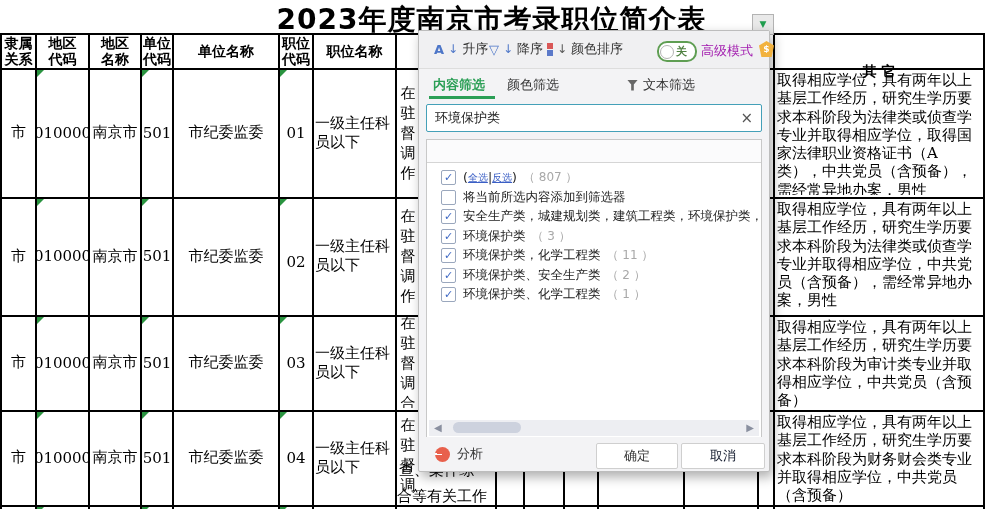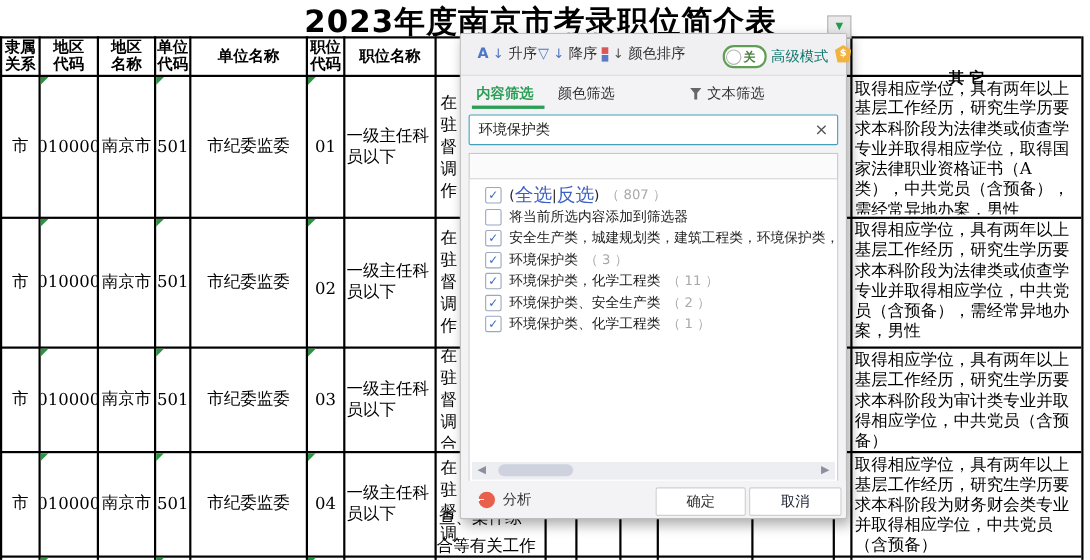--- a/index.html
+++ b/index.html
@@ -31,21 +31,21 @@
              border-bottom:1px solid #ddd;}
   .tool{position:absolute;top:9px;display:flex;align-items:center;gap:4px;cursor:default;}
   .ic-blue{color:#4d76c8;font-weight:bold;font-size:13px;line-height:13px;}
   .ic-arr{color:#4d76c8;font-size:12px;line-height:12px;}
   .sq{width:6px;height:6px;display:block;}
   .sqwrap{display:flex;flex-direction:column;gap:1px;}
   .toggle{position:absolute;left:238px;top:10px;width:36px;height:17px;border:2px solid #5f9e53;
           border-radius:10px;background:#fff;display:flex;align-items:center;}
   .knob{width:12px;height:12px;border-radius:50%;background:#fff;border:1px solid #b5b5b5;margin-left:1px;}
   .togglelab{font-size:11px;color:#4e8040;margin-left:2px;font-weight:bold;}
-  .advanced{position:absolute;left:282px;top:11px;color:#0f766e;}
+  .advanced{position:absolute;left:282px;top:11px;color:#a21caf;}
   .goldbadge{position:absolute;left:340px;top:10px;width:15px;height:16px;background:#f2b23e;
              clip-path:polygon(50% 0,100% 28%,84% 100%,16% 100%,0 28%);
              display:flex;align-items:center;justify-content:center;color:#fff;font-size:9px;font-weight:bold;}
   .p-tabs{position:absolute;left:0;right:0;top:38px;height:30px;}
   .tab{position:absolute;top:7px;cursor:default;}
   .tab.active{color:#2b9f56;font-weight:bold;}
   .tabline{position:absolute;left:10px;top:27px;width:66px;height:3px;background:#2b9f56;}
   .funnel{width:11px;height:11px;background:#666;
           clip-path:polygon(0 0,100% 0,62% 45%,62% 100%,38% 100%,38% 45%);display:inline-block;}
   .trash{width:10px;height:11px;border:1px solid #c9c9c9;border-top:2px solid #c9c9c9;border-radius:1px;display:inline-block;}
@@ -63,21 +63,21 @@
   .lb-head .opts{position:absolute;right:8px;top:3px;color:#444;display:flex;align-items:center;gap:5px;}
   .hamb{width:13px;height:9px;border-top:2px solid #555;border-bottom:2px solid #555;position:relative;display:inline-block;}
   .hamb::after{content:"";position:absolute;left:0;right:0;top:2.5px;height:2px;background:#555;}
   .lb-list{position:absolute;left:0;right:0;top:22px;bottom:0;background:#fff;border-top:1px solid #d5d5d5;
            overflow:hidden;padding-top:5px;}
   .fitem{height:19.5px;display:flex;align-items:center;padding-left:14px;white-space:nowrap;overflow:hidden;}
   .cb{width:13px;height:13px;border:1px solid #9aa7bd;background:#fff;border-radius:2px;margin-right:7px;
       display:flex;align-items:center;justify-content:center;flex:none;font-size:11px;color:#3d68c4;line-height:11px;}
   .fitem .lbl{color:#222;font-size:12.5px;}
   .fitem .cnt{color:#a8a8a8;font-size:12px;margin-left:6px;}
-  .fitem a{color:#3b5fc5;font-size:17px;}
+  .fitem a{color:#3b5fc5;text-decoration:underline;font-size:10px;}
   .hscroll{position:absolute;left:2px;right:2px;bottom:2px;height:16px;background:#edeef2;}
   .hs-arrow{position:absolute;top:3px;color:#8a90a0;font-size:10px;line-height:10px;}
   .hs-thumb{position:absolute;left:24px;top:2px;width:68px;height:11px;background:#cdd2de;border-radius:6px;}
   .p-bottom{position:absolute;left:0;right:0;top:406px;height:33px;background:#f3f3f5;}
   .analyze{position:absolute;left:16px;top:8px;display:flex;align-items:center;gap:7px;color:#333;}
   .pie{width:15px;height:15px;border-radius:50%;
        background:conic-gradient(#e8604c 0deg 265deg,#ffffff 265deg 280deg,#e8604c 280deg 360deg);}
   .pbtn{position:absolute;top:6px;height:24px;background:#fff;border:1px solid #cfcfcf;border-radius:2px;
         display:flex;align-items:center;justify-content:center;font-size:13px;}
 </style>

